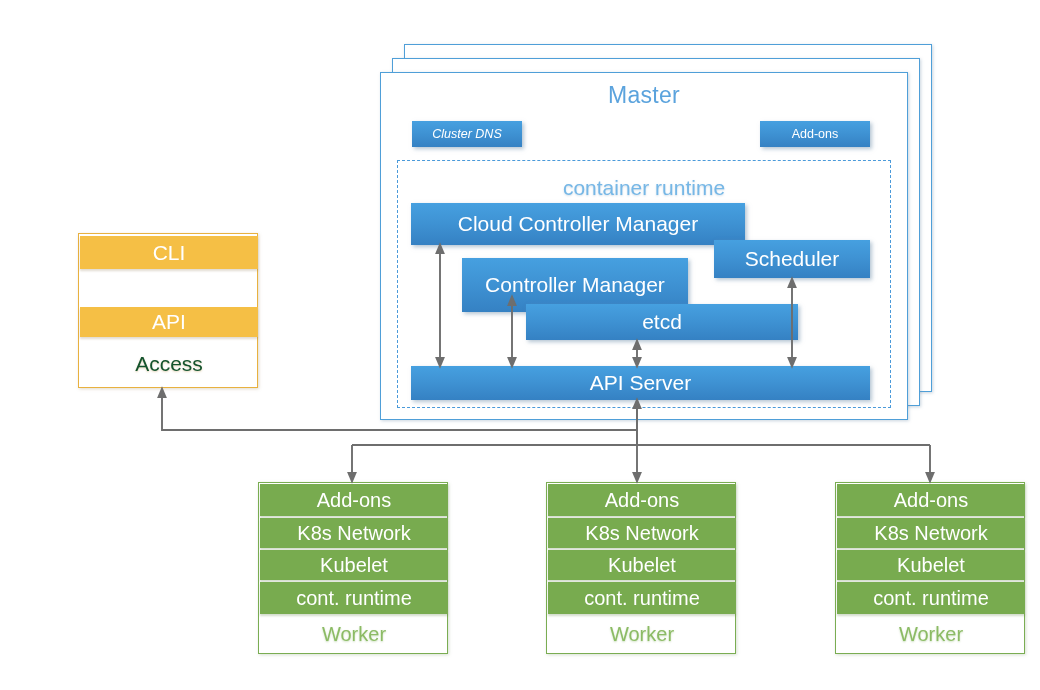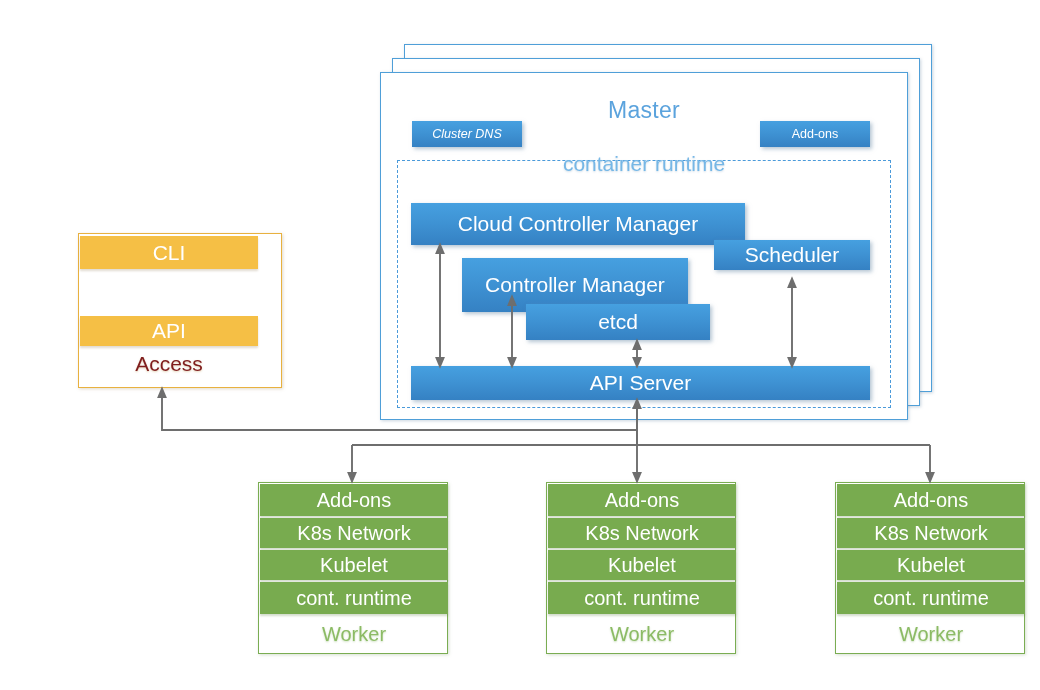--- a/index.html
+++ b/index.html
@@ -7,42 +7,42 @@
        font-family:"Liberation Sans","DejaVu Sans",sans-serif;}
   #stage{position:absolute;left:0;top:0;width:1040px;height:690px;}
 
   .abs{position:absolute;box-sizing:border-box;}
 
   
   .master-frame{border:1.4px solid #4f9fd8;background:#ffffff;
                 box-shadow:1px 1px 3px rgba(120,150,175,.40);}
 
   .master-title{color:#5ba3dd;font-size:23px;letter-spacing:.3px;
-                text-align:center;white-space:nowrap;margin-top:15px;}
+                text-align:center;white-space:nowrap;}
 
   
   .runtime-box{border:1.7px dashed #4a9ada;background:transparent;}
   .runtime-title{color:#76b7e6;font-size:21px;text-align:center;
                  white-space:nowrap;text-shadow:0 1px 2px rgba(150,180,205,.45);}
 
   
   .bluebox{background:linear-gradient(to bottom,#46a0e0 0%,#3f93d4 45%,#3581c3 100%);
            color:#ffffff;display:flex;align-items:center;justify-content:center;
            text-align:center;white-space:nowrap;
            box-shadow:2px 2px 4px rgba(120,150,175,.55);}
   .bluebox.small{font-size:12.5px;}
   .bluebox.big{font-size:21px;}
 
   
   .access-outer{border:1.2px solid #e8b13f;background:#ffffff;
                 box-shadow:1px 1px 3px rgba(170,150,110,.35);}
   .orange-cell{background:#f5bf45;color:#ffffff;font-size:21px;
                display:flex;align-items:center;justify-content:center;
                white-space:nowrap;box-shadow:0 2px 2px rgba(150,130,95,.28);}
-  .access-label{color:#7f1d1d;font-size:21px;display:flex;align-items:center;
+  .access-label{color:#14532d;font-size:21px;display:flex;align-items:center;
                 justify-content:center;white-space:nowrap;
                 text-shadow:0 1px 2px rgba(210,185,140,.65);}
 
   
   .worker-outer{border:1.2px solid #7aad52;background:#ffffff;
                 box-shadow:1px 1px 3px rgba(140,165,125,.35);}
   .green-cell{background:#78ab4f;color:#ffffff;font-size:20px;
               display:flex;align-items:center;justify-content:center;
               white-space:nowrap;box-shadow:0 2px 2px rgba(110,140,85,.30);}
   .worker-label{color:#8cbb65;font-size:20px;display:flex;align-items:center;
@@ -60,35 +60,35 @@
   <div class="abs master-frame" style="left:404px;top:44px;width:528px;height:348px;"></div>
   <div class="abs master-frame" style="left:392px;top:58px;width:528px;height:348px;"></div>
   <div class="abs master-frame" style="left:380px;top:72px;width:528px;height:348px;"></div>
 
   <div class="abs master-title" style="left:380px;top:82px;width:528px;">Master</div>
 
   <div class="abs bluebox small" style="left:412px;top:121px;width:110px;height:26px;font-style:italic;">Cluster DNS</div>
   <div class="abs bluebox small" style="left:760px;top:121px;width:110px;height:26px;">Add-ons</div>
 
   <div class="abs runtime-box" style="left:397px;top:160px;width:494px;height:248px;"></div>
-  <div class="abs runtime-title" style="left:397px;top:152px;width:494px;">container runtime</div>
+  <div class="abs runtime-title" style="left:397px;top:176px;width:494px;">container runtime</div>
 
   <div class="abs bluebox big" style="left:411px;top:203px;width:334px;height:42px;">Cloud Controller Manager</div>
 
   <div class="abs bluebox big" style="left:462px;top:258px;width:226px;height:54px;">Controller Manager</div>
 
-  <div class="abs bluebox big" style="left:714px;top:240px;width:156px;height:30px;">Scheduler</div>
+  <div class="abs bluebox big" style="left:714px;top:240px;width:156px;height:38px;">Scheduler</div>
 
-  <div class="abs bluebox big" style="left:526px;top:304px;width:184px;height:36px;">etcd</div>
+  <div class="abs bluebox big" style="left:526px;top:304px;width:272px;height:36px;">etcd</div>
 
   <div class="abs bluebox big" style="left:411px;top:366px;width:459px;height:34px;">API Server</div>
 
-  <div class="abs access-outer" style="left:78px;top:233px;width:204px;height:155px;">
+  <div class="abs access-outer" style="left:78px;top:233px;width:180px;height:155px;">
     <div class="orange-cell" style="position:absolute;left:1px;top:2px;width:178px;height:33px;">CLI</div>
-    <div class="orange-cell" style="position:absolute;left:1px;top:82px;width:178px;height:30px;">API</div>
+    <div class="orange-cell" style="position:absolute;left:1px;top:73px;width:178px;height:30px;">API</div>
     <div class="access-label" style="position:absolute;left:1px;top:107px;width:178px;height:45px;">Access</div>
   </div>
 
   <div class="abs worker-outer" style="left:258px;top:482px;width:190px;height:172px;">
     <div class="green-cell" style="position:absolute;left:1px;top:1px;width:188px;height:32px;">Add-ons</div>
     <div class="green-cell" style="position:absolute;left:1px;top:35px;width:188px;height:30px;">K8s Network</div>
     <div class="green-cell" style="position:absolute;left:1px;top:67px;width:188px;height:30px;">Kubelet</div>
     <div class="green-cell" style="position:absolute;left:1px;top:99px;width:188px;height:32px;">cont. runtime</div>
     <div class="worker-label" style="position:absolute;left:1px;top:133px;width:188px;height:37px;">Worker</div>
   </div>

